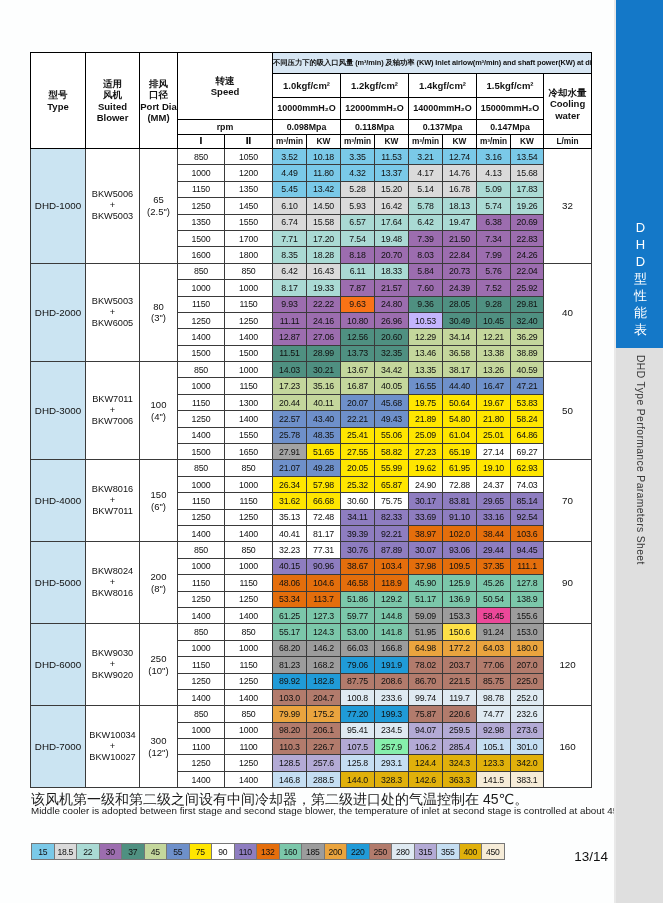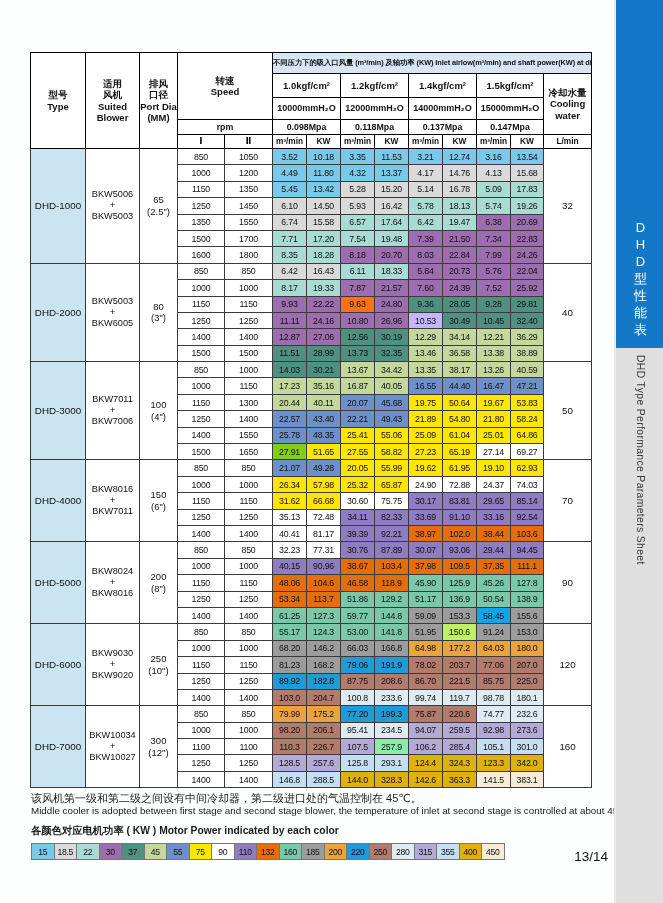--- a/index.html
+++ b/index.html
@@ -30,21 +30,21 @@
   table.perf tbody td.model{background:#cbe4f2;font-size:9.8px;letter-spacing:0;}
   table.perf tbody td.blower{background:#fff;font-size:9.2px;line-height:1.2;letter-spacing:0;}
   table.perf tbody td.port{background:#fff;font-size:9.5px;line-height:1.25;letter-spacing:0;}
   table.perf tbody td.cool{background:#fff;font-size:9.8px;letter-spacing:0;}
   table.perf tbody td.spd{background:#fff;}
   table.perf tbody tr.group-start td{border-top:1.5px solid #000;}
   table.perf{border:1.5px solid #000;}
 
   
   .note{position:absolute;left:31px;color:#1a1a1a;}
-  #note-cn{top:791px;font-size:11px;}
+  #note-cn{top:791px;font-size:14px;}
   #note-en{top:805px;font-size:9.8px;}
   #legend-title{top:824px;font-size:10.3px;font-weight:600;}
   #legend-row{position:absolute;left:31px;top:843px;display:flex;}
   .lg-box{width:23.5px;height:17px;box-sizing:border-box;border:1px solid #777;margin-left:-1px;
           display:flex;align-items:center;justify-content:center;font-size:8.6px;color:#111;letter-spacing:-0.3px;}
   .lg-box:first-child{margin-left:0;}
   #page-number{position:absolute;left:552px;top:849px;width:56px;text-align:right;font-size:13.5px;color:#111;}
 
   
   #sidebar{position:absolute;left:614px;top:0;width:49px;height:903px;border-left:2px solid #e9e9e9;}
@@ -269,21 +269,21 @@
             <td class="val" style="background:#4F9081">30.49</td>
             <td class="val" style="background:#4F9081">10.45</td>
             <td class="val" style="background:#4F9081">32.40</td>
           </tr>
           <tr>
             <td class="spd">1400</td>
             <td class="spd">1400</td>
             <td class="val" style="background:#9C6DAF">12.87</td>
             <td class="val" style="background:#9C6DAF">27.06</td>
             <td class="val" style="background:#4F9081">12.56</td>
-            <td class="val" style="background:#4F9081">30.19</td>
+            <td class="val" style="background:#4F9081">20.60</td>
             <td class="val" style="background:#C4D79C">12.29</td>
             <td class="val" style="background:#C4D79C">34.14</td>
             <td class="val" style="background:#C4D79C">12.21</td>
             <td class="val" style="background:#C4D79C">36.29</td>
           </tr>
           <tr>
             <td class="spd">1500</td>
             <td class="spd">1500</td>
             <td class="val" style="background:#4F9081">11.51</td>
             <td class="val" style="background:#4F9081">28.99</td>
@@ -354,21 +354,21 @@
             <td class="val" style="background:#FFE600">25.41</td>
             <td class="val" style="background:#FFE600">55.06</td>
             <td class="val" style="background:#FFE600">25.09</td>
             <td class="val" style="background:#FFE600">61.04</td>
             <td class="val" style="background:#FFE600">25.01</td>
             <td class="val" style="background:#FFE600">64.86</td>
           </tr>
           <tr>
             <td class="spd">1500</td>
             <td class="spd">1650</td>
-            <td class="val" style="background:#84cc16">27.91</td>
+            <td class="val" style="background:#a3a3a3">27.91</td>
             <td class="val" style="background:#FFE600">51.65</td>
             <td class="val" style="background:#FFE600">27.55</td>
             <td class="val" style="background:#FFE600">58.82</td>
             <td class="val" style="background:#FFE600">27.23</td>
             <td class="val" style="background:#FFE600">65.19</td>
             <td class="val" style="background:#FFFFFF">27.14</td>
             <td class="val" style="background:#FFFFFF">69.27</td>
           </tr>
           <tr class="group-start">
             <td rowspan="5" class="model">DHD-4000</td>
@@ -488,35 +488,35 @@
           </tr>
           <tr>
             <td class="spd">1400</td>
             <td class="spd">1400</td>
             <td class="val" style="background:#7BC7AA">61.25</td>
             <td class="val" style="background:#7BC7AA">127.3</td>
             <td class="val" style="background:#7BC7AA">59.77</td>
             <td class="val" style="background:#7BC7AA">144.8</td>
             <td class="val" style="background:#9C9C9C">59.09</td>
             <td class="val" style="background:#9C9C9C">153.3</td>
-            <td class="val" style="background:#0ea5e9">58.45</td>
+            <td class="val" style="background:#ec4899">58.45</td>
             <td class="val" style="background:#9C9C9C">155.6</td>
           </tr>
           <tr class="group-start">
             <td rowspan="5" class="model">DHD-6000</td>
             <td rowspan="5" class="blower">BKW9030<br>+<br>BKW9020</td>
             <td rowspan="5" class="port">250<br>(10")</td>
             <td class="spd">850</td>
             <td class="spd">850</td>
             <td class="val" style="background:#7BC7AA">55.17</td>
             <td class="val" style="background:#7BC7AA">124.3</td>
             <td class="val" style="background:#7BC7AA">53.00</td>
             <td class="val" style="background:#7BC7AA">141.8</td>
             <td class="val" style="background:#9C9C9C">51.95</td>
-            <td class="val" style="background:#bef264">150.6</td>
+            <td class="val" style="background:#fde047">150.6</td>
             <td class="val" style="background:#9C9C9C">91.24</td>
             <td class="val" style="background:#9C9C9C">153.0</td>
             <td rowspan="5" class="cool">120</td>
           </tr>
           <tr>
             <td class="spd">1000</td>
             <td class="spd">1000</td>
             <td class="val" style="background:#9C9C9C">68.20</td>
             <td class="val" style="background:#9C9C9C">146.2</td>
             <td class="val" style="background:#9C9C9C">66.03</td>
@@ -553,21 +553,21 @@
           <tr>
             <td class="spd">1400</td>
             <td class="spd">1400</td>
             <td class="val" style="background:#B27B6C">103.0</td>
             <td class="val" style="background:#B27B6C">204.7</td>
             <td class="val" style="background:#DFEAF2">100.8</td>
             <td class="val" style="background:#DFEAF2">233.6</td>
             <td class="val" style="background:#DFEAF2">99.74</td>
             <td class="val" style="background:#DFEAF2">119.7</td>
             <td class="val" style="background:#DFEAF2">98.78</td>
-            <td class="val" style="background:#DFEAF2">180.1</td>
+            <td class="val" style="background:#DFEAF2">252.0</td>
           </tr>
           <tr class="group-start">
             <td rowspan="5" class="model">DHD-7000</td>
             <td rowspan="5" class="blower">BKW10034<br>+<br>BKW10027</td>
             <td rowspan="5" class="port">300<br>(12")</td>
             <td class="spd">850</td>
             <td class="spd">850</td>
             <td class="val" style="background:#EAA43E">79.99</td>
             <td class="val" style="background:#EAA43E">175.2</td>
             <td class="val" style="background:#209BD8">77.20</td>
@@ -625,21 +625,20 @@
             <td class="val" style="background:#E0B00B">363.3</td>
             <td class="val" style="background:#F6ECD8">141.5</td>
             <td class="val" style="background:#F6ECD8">383.1</td>
           </tr>
         </tbody>
       </table>
   </div>
 
   <div class="note" id="note-cn">该风机第一级和第二级之间设有中间冷却器，第二级进口处的气温控制在 45℃。</div>
   <div class="note" id="note-en">Middle cooler is adopted between first stage and second stage blower, the temperature of inlet at second stage is controlled at about 45℃.</div>
-  <div class="note" id="legend-title">各颜色对应电机功率 ( KW ) Motor Power indicated by each color</div>
   <div id="legend-row">
       <div class="lg-box" style="background:#7AC9E8">15</div>
       <div class="lg-box" style="background:#DADADA">18.5</div>
       <div class="lg-box" style="background:#AADAD4">22</div>
       <div class="lg-box" style="background:#9C6DAF">30</div>
       <div class="lg-box" style="background:#4F9081">37</div>
       <div class="lg-box" style="background:#C4D79C">45</div>
       <div class="lg-box" style="background:#6E90CA">55</div>
       <div class="lg-box" style="background:#FFE600">75</div>
       <div class="lg-box" style="background:#FFFFFF">90</div>

